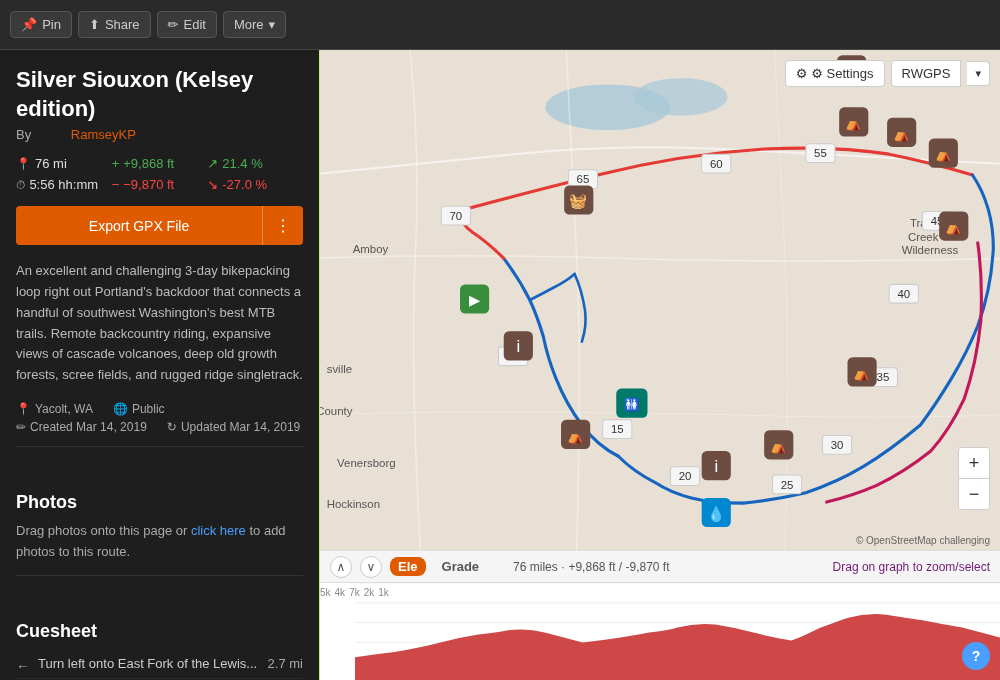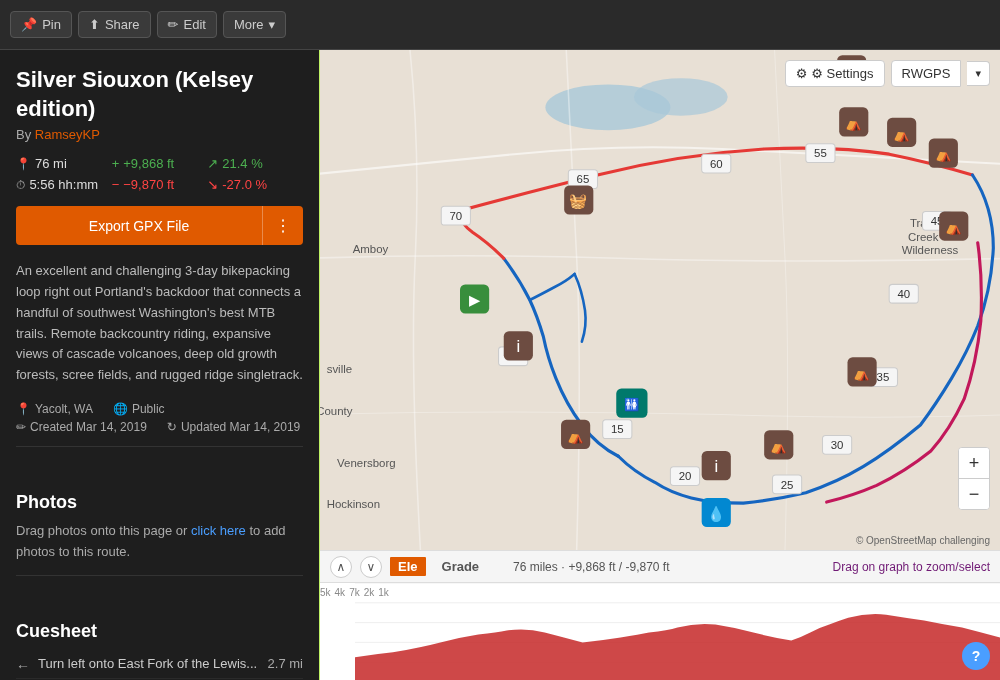--- a/index.html
+++ b/index.html
@@ -52,20 +52,21 @@
       line-height: 1.3;
     }
     .route-author {
       font-size: 13px;
       color: #aaa;
       margin-bottom: 14px;
     }
     .route-author a {
       color: #e05a00;
       text-decoration: none;
+      margin-left: 36px;
     }
 
     .stats-grid {
       display: grid;
       grid-template-columns: 1fr 1fr 1fr;
       gap: 6px 0;
       margin-bottom: 14px;
       font-size: 13px;
     }
     .stat-item {
@@ -261,21 +262,21 @@
       border: 1px solid #ccc;
       border-radius: 50%;
       width: 22px; height: 22px;
       display: flex; align-items: center; justify-content: center;
       cursor: pointer;
       font-size: 12px;
       color: #555;
     }
     .elev-tab {
       padding: 2px 8px;
-      border-radius: 1px;
+      border-radius: 8px;
       font-size: 13px;
       cursor: pointer;
       font-weight: 600;
     }
     .elev-tab.active { background: #e05a00; color: #fff; }
     .elev-tab.inactive { color: #555; }
     .elev-stats {
       font-size: 12px;
       color: #555;
       margin-left: 18px;

